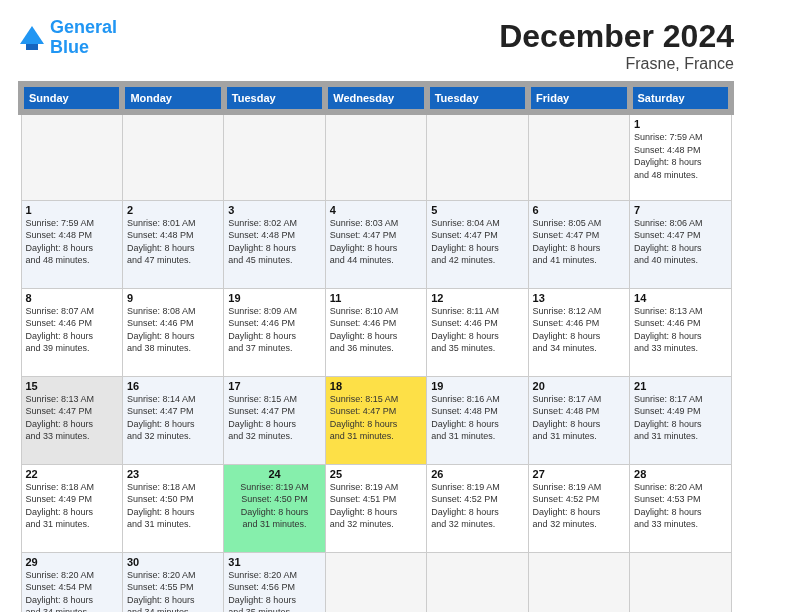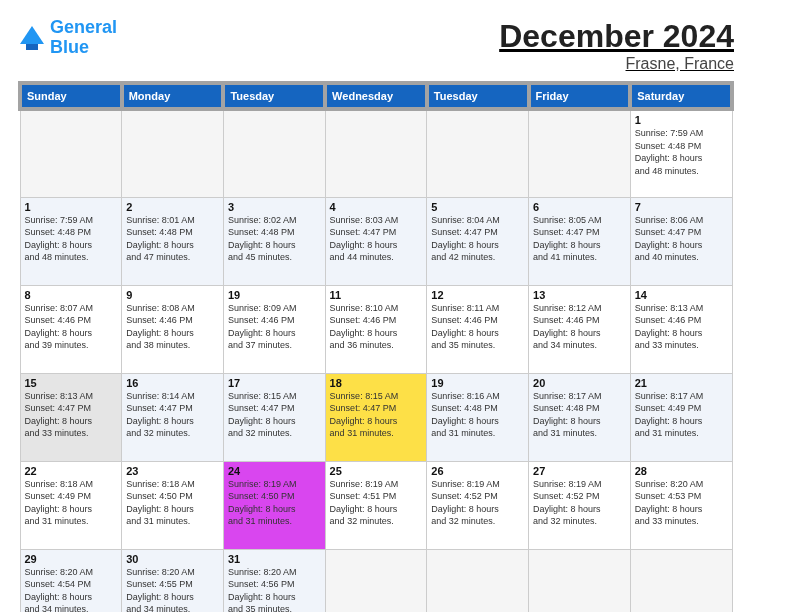--- a/index.html
+++ b/index.html
@@ -34,21 +34,20 @@
       color: #1a1a1a;
       line-height: 1.1;
     }
     .logo-text span { color: #2196F3; }
     .logo-icon {
       width: 28px;
       height: 28px;
     }
     .title-block {
       text-align: right;
-      text-decoration: underline;
     }
     .title-block h1 {
       font-size: 32px;
       font-weight: bold;
       color: #222;
     }
     .title-block h2 {
       font-size: 16px;
       font-weight: normal;
       color: #444;
@@ -61,21 +60,21 @@
       table-layout: fixed;
       font-size: 9.5px;
     }
     .calendar th {
       background: #1565C0;
       color: #fff;
       text-align: left;
       padding: 5px 5px;
       font-size: 11px;
       font-weight: bold;
-      border: 4px solid #a3a3a3;
+      border: 6px solid #a3a3a3;
     }
     .calendar td {
       border: 1px solid #ccc;
       vertical-align: top;
       padding: 3px 4px;
       height: 88px;
       background: #fff;
     }
     .calendar tr:last-child td {
       height: 70px;
@@ -234,21 +233,21 @@
         </tr>
         <tr>
           <td style="background: rgb(255, 255, 255);">
             <span class="day-num">22</span>
             <div class="day-info">Sunrise: 8:18 AM<br>Sunset: 4:49 PM<br>Daylight: 8 hours<br>and 31 minutes.</div>
           </td>
           <td style="background: rgb(255, 255, 255);">
             <span class="day-num">23</span>
             <div class="day-info">Sunrise: 8:18 AM<br>Sunset: 4:50 PM<br>Daylight: 8 hours<br>and 31 minutes.</div>
           </td>
-          <td style="background: #d946ef;">
+          <td style="background: #86efac; text-align: center;">
             <span class="day-num">24</span>
             <div class="day-info">Sunrise: 8:19 AM<br>Sunset: 4:50 PM<br>Daylight: 8 hours<br>and 31 minutes.</div>
           </td>
           <td style="background: rgb(255, 255, 255);">
             <span class="day-num">25</span>
             <div class="day-info">Sunrise: 8:19 AM<br>Sunset: 4:51 PM<br>Daylight: 8 hours<br>and 32 minutes.</div>
           </td>
           <td style="background: rgb(255, 255, 255);">
             <span class="day-num">26</span>
             <div class="day-info">Sunrise: 8:19 AM<br>Sunset: 4:52 PM<br>Daylight: 8 hours<br>and 32 minutes.</div>

